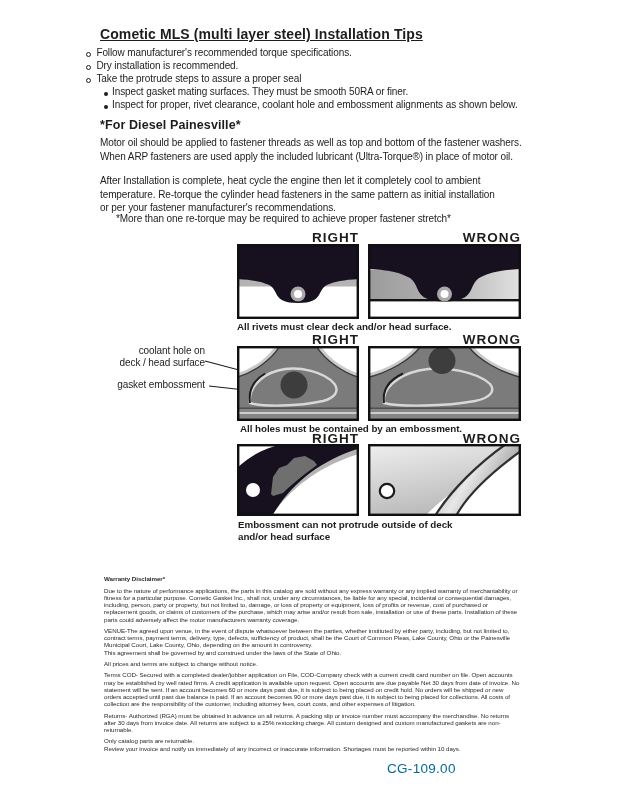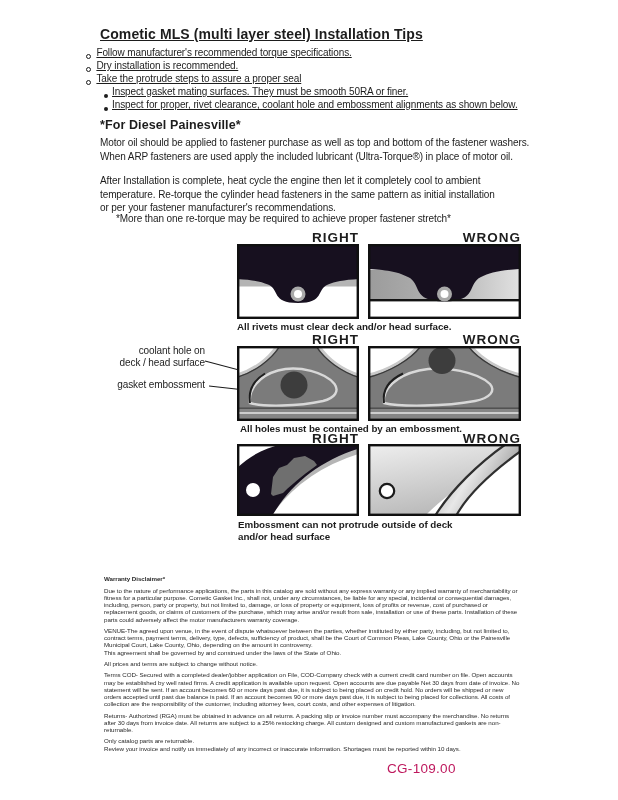--- a/index.html
+++ b/index.html
@@ -1,37 +1,37 @@
 <!DOCTYPE html>
 <html><head>
 <meta charset="utf-8">
 <style>
   html,body{margin:0;padding:0;background:#fff;}
   .page{position:relative;width:618px;height:800px;background:#ffffff;
         font-family:"Liberation Sans",sans-serif;color:#1d1d1d;overflow:hidden;padding-left:16px;}
   .abs{position:absolute;}
   .title{font-size:14px;font-weight:bold;text-decoration:underline;letter-spacing:0.1px;}
   .body-text{font-size:10px;letter-spacing:-0.1px;line-height:13px;}
-  .bullet-row{display:flex;align-items:flex-end;text-decoration:underline;}
+  .bullet-row{display:flex;align-items:center;}
   .ring{width:3.4px;height:3.4px;border:1px solid #1d1d1d;border-radius:50%;
         display:inline-block;margin:4px 5px 0 0;flex:none;}
   .dot{width:4px;height:4px;background:#1d1d1d;border-radius:50%;
        display:inline-block;margin:4px 4px 0 0;flex:none;}
   .sub{margin-left:18px;}
   .h2{font-size:12.5px;font-weight:bold;letter-spacing:0.1px;}
   .para{font-size:10px;letter-spacing:-0.1px;line-height:13.5px;white-space:pre-line;}
   .dg-header{font-size:13.5px;font-weight:600;letter-spacing:1px;text-align:right;}
   .caption{font-size:9.8px;font-weight:600;letter-spacing:-0.05px;line-height:12px;}
   .preline{white-space:pre-line;}
   .dlabel{font-size:10px;line-height:11.5px;text-align:right;letter-spacing:-0.1px;}
   .fine{font-size:6.2px;line-height:7.2px;letter-spacing:-0.05px;color:#2a2a2a;
         height:180px;overflow:hidden;}
   .fine p{margin:0 0 4.2px 0;}
   .fine .fhead{font-weight:bold;margin:0 0 4.5px 0;}
-  .footer{font-size:13.5px;color:#be185d;letter-spacing:0.3px;}
+  .footer{font-size:13.5px;color:#0369a1;letter-spacing:0.3px;}
   svg{display:block;}
 </style>
 </head>
 <body>
 
 <div class="page">
 
   <div class="abs title" style="left:100px;top:26px;">Cometic MLS (multi layer steel) Installation Tips</div>
 
   <div class="abs" style="left:86px;top:46px;width:445px;">
@@ -51,21 +51,21 @@
       <span class="dot"></span>
       <span>Inspect gasket mating surfaces.  They must be smooth 50RA or finer.</span>
     </div>
     <div class="bullet-row body-text sub">
       <span class="dot"></span>
       <span>Inspect for proper, rivet clearance, coolant hole and embossment alignments as shown below.</span>
     </div>
   </div>
 
   <div class="abs h2" style="left:100px;top:118px;">*For Diesel Painesville*</div>
-  <div class="abs para" style="left:100px;top:136px;width:445px;">Motor oil should be applied to fastener purchase as well as top and bottom of the fastener washers.
+  <div class="abs para" style="left:100px;top:136px;width:445px;">Motor oil should be applied to fastener threads as well as top and bottom of the fastener washers.
 When ARP fasteners are used apply the included lubricant (Ultra-Torque®) in place of motor oil.</div>
   <div class="abs para" style="left:100px;top:174px;width:445px;">After Installation is complete, heat cycle the engine then let it completely cool to ambient
 temperature. Re-torque the cylinder head fasteners in the same pattern as initial installation
 or per your fastener manufacturer's recommendations.</div>
   <div class="abs para" style="left:100px;top:212px;width:445px;margin-left:16px;">*More than one re-torque may be required to achieve proper fastener stretch*</div>
 
   <div class="abs dg-header" style="left:237px;top:230px;width:122px;">RIGHT</div>
   <div class="abs dg-header" style="left:368px;top:230px;width:153px;">WRONG</div>
 
   <svg class="abs" style="left:237px;top:244px;" width="122" height="75" viewBox="0 0 122 75">

